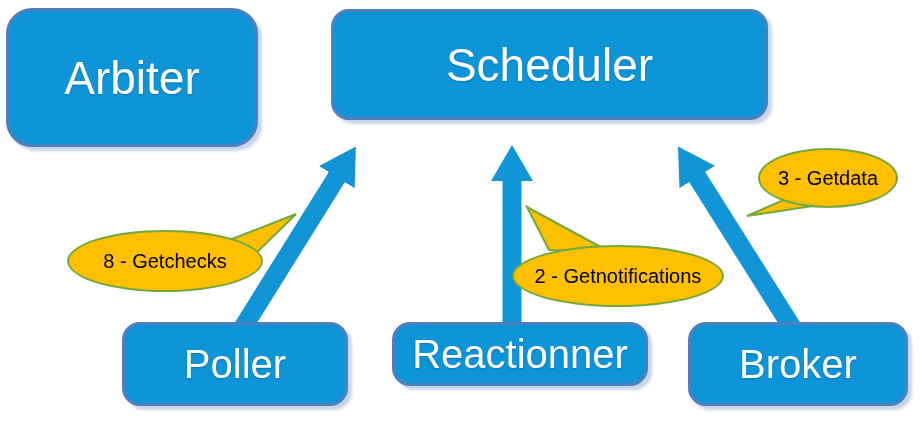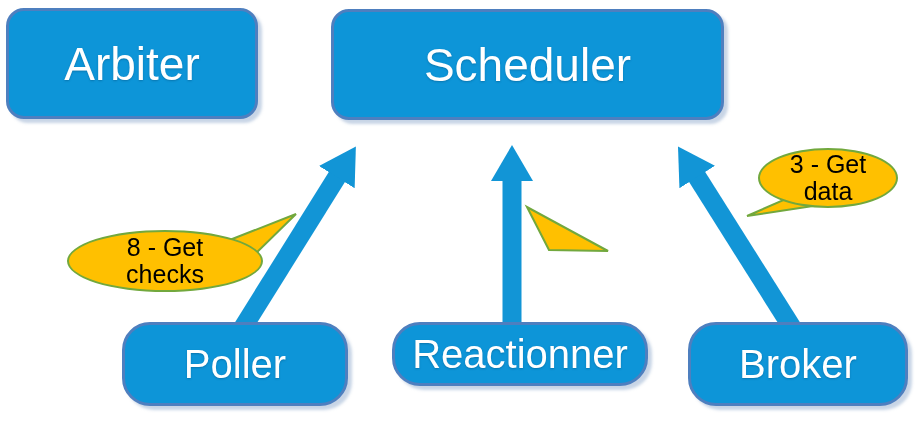--- a/index.html
+++ b/index.html
@@ -29,34 +29,34 @@
     background:var(--node-fill);
     border:3px solid var(--node-border);
     border-radius:18px;
     box-shadow:4px 4px 3px rgba(110,145,190,0.38);
     display:flex;align-items:center;justify-content:center;
     color:var(--node-text);
     box-sizing:border-box;
     text-shadow:0 1px 2px rgba(0,60,100,0.35);
   }
   .node-top{font-size:46px;}
-  .node-bottom{font-size:40px;border-radius:28px;}
-  .node-arbiter{left:6px;top:8px;width:252px;height:111px;}
-  .node-scheduler{left:331px;top:9px;width:393px;height:111px;}
+  .node-bottom{font-size:40px;}
+  .node-arbiter{left:6px;top:8px;width:252px;height:139px;border-radius:26px;}
+  .node-scheduler{left:331px;top:9px;width:437px;height:111px;}
   .node-poller{left:122px;top:322px;width:226px;height:84px;}
   .node-reactionner{left:392px;top:322px;width:256px;height:64px;}
   .node-broker{left:688px;top:322px;width:220px;height:84px;text-align:center;}
   .callout{
     position:absolute;z-index:3;
     background:var(--callout-fill);
     border:2px solid var(--callout-border);
     border-radius:50%;
-    display:flex;flex-direction:column;align-items:center;justify-content:center;
+    display:flex;flex-direction:row;align-items:center;justify-content:center;
     color:var(--callout-text);
-    font-size:25px;line-height:27px;
+    font-size:20px;line-height:27px;
     box-sizing:border-box;
     text-align:center;
   }
   .callout-1{left:67px;top:230px;width:196px;height:62px;}
   .callout-2{left:512px;top:245px;width:212px;height:62px;}
   .callout-3{left:758px;top:148px;width:140px;height:60px;}
 </style>
 </head>
 <body>
 
@@ -89,18 +89,22 @@
     <span>Reactionner</span>
   </div>
   <div class="node node-bottom node-broker">
     <span>Broker</span>
   </div>
 
   <div class="callout callout-1">
     <span>8 - Get</span>
     <span>checks</span>
   </div>
+  <div class="callout callout-2">
+    <span>2 - Get</span>
+    <span>notifications</span>
+  </div>
   <div class="callout callout-3">
     <span>3 - Get</span>
     <span>data</span>
   </div>
 
 </div>
 
 </body></html>

